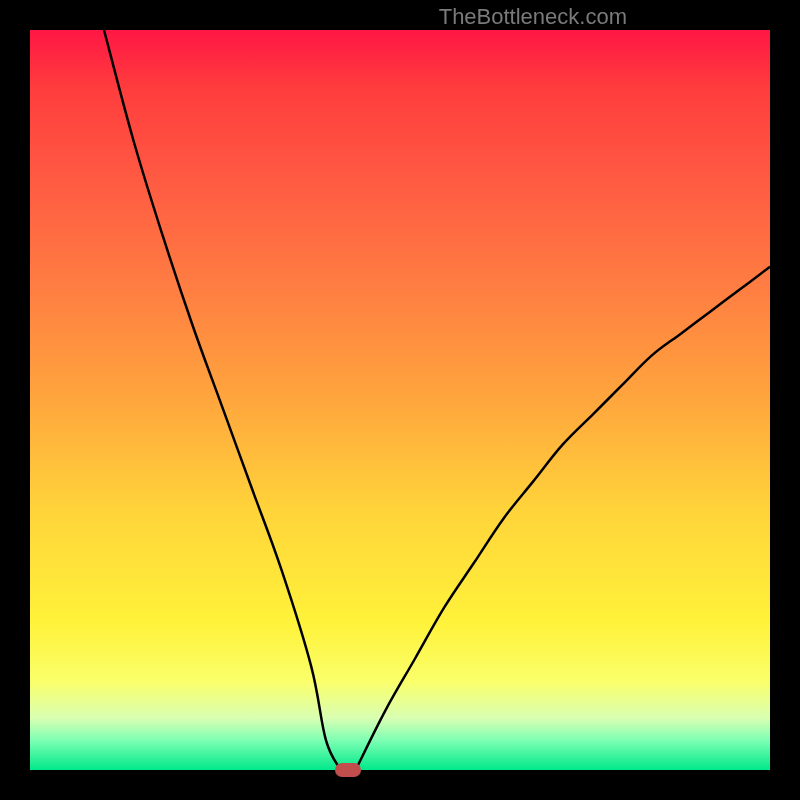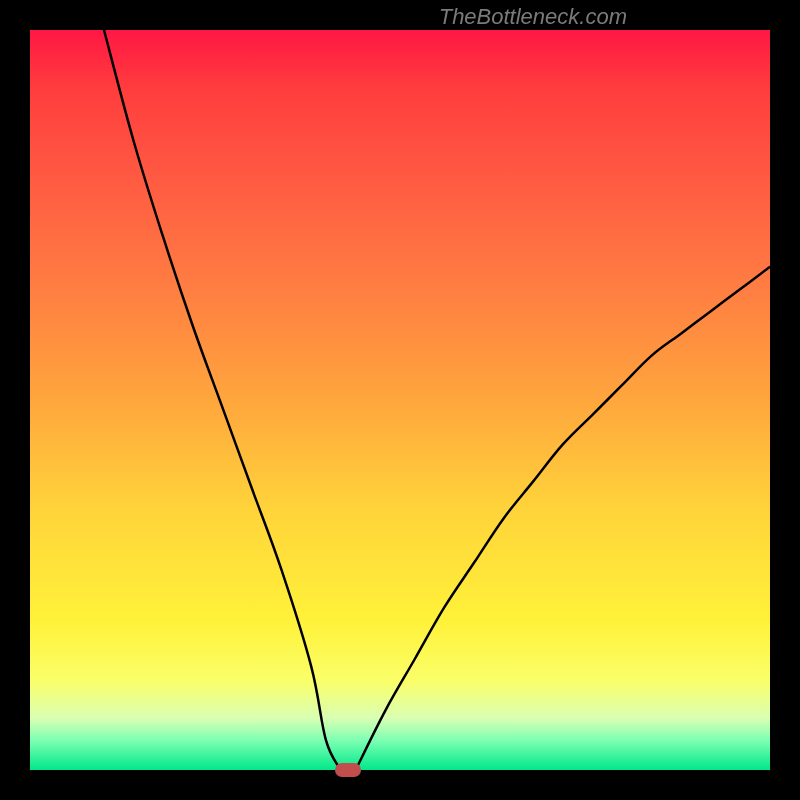--- a/index.html
+++ b/index.html
@@ -9,21 +9,20 @@
     height: 800px;
     background: #000;
     font-family: Arial, sans-serif;
     overflow: hidden;
   }
   .container {
     position: relative;
     width: 641px;
     height: 800px;
     background: #000;
-    font-style: italic;
   }
   .watermark {
     position: absolute;
     top: 4px;
     right: 14px;
     color: #7a7a7a;
     font-size: 22px;
     font-weight: 500;
     z-index: 10;
   }

